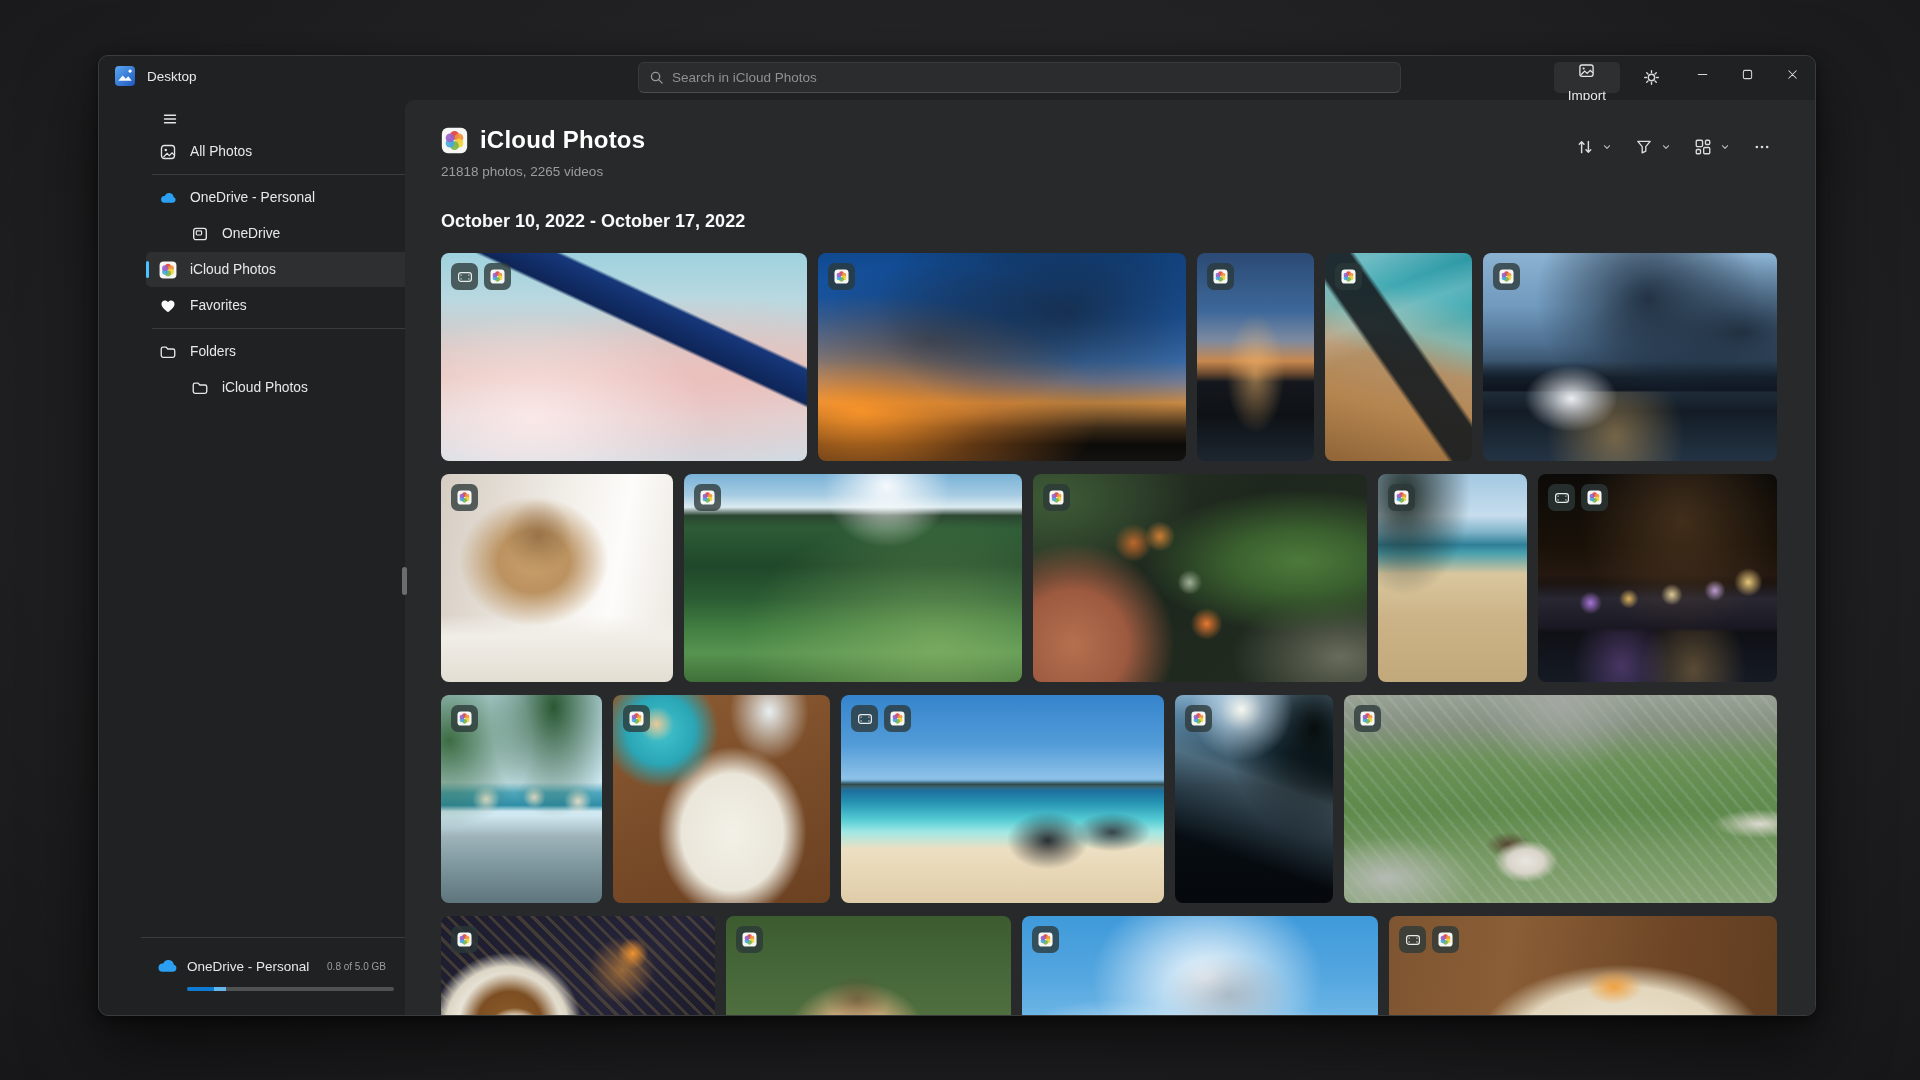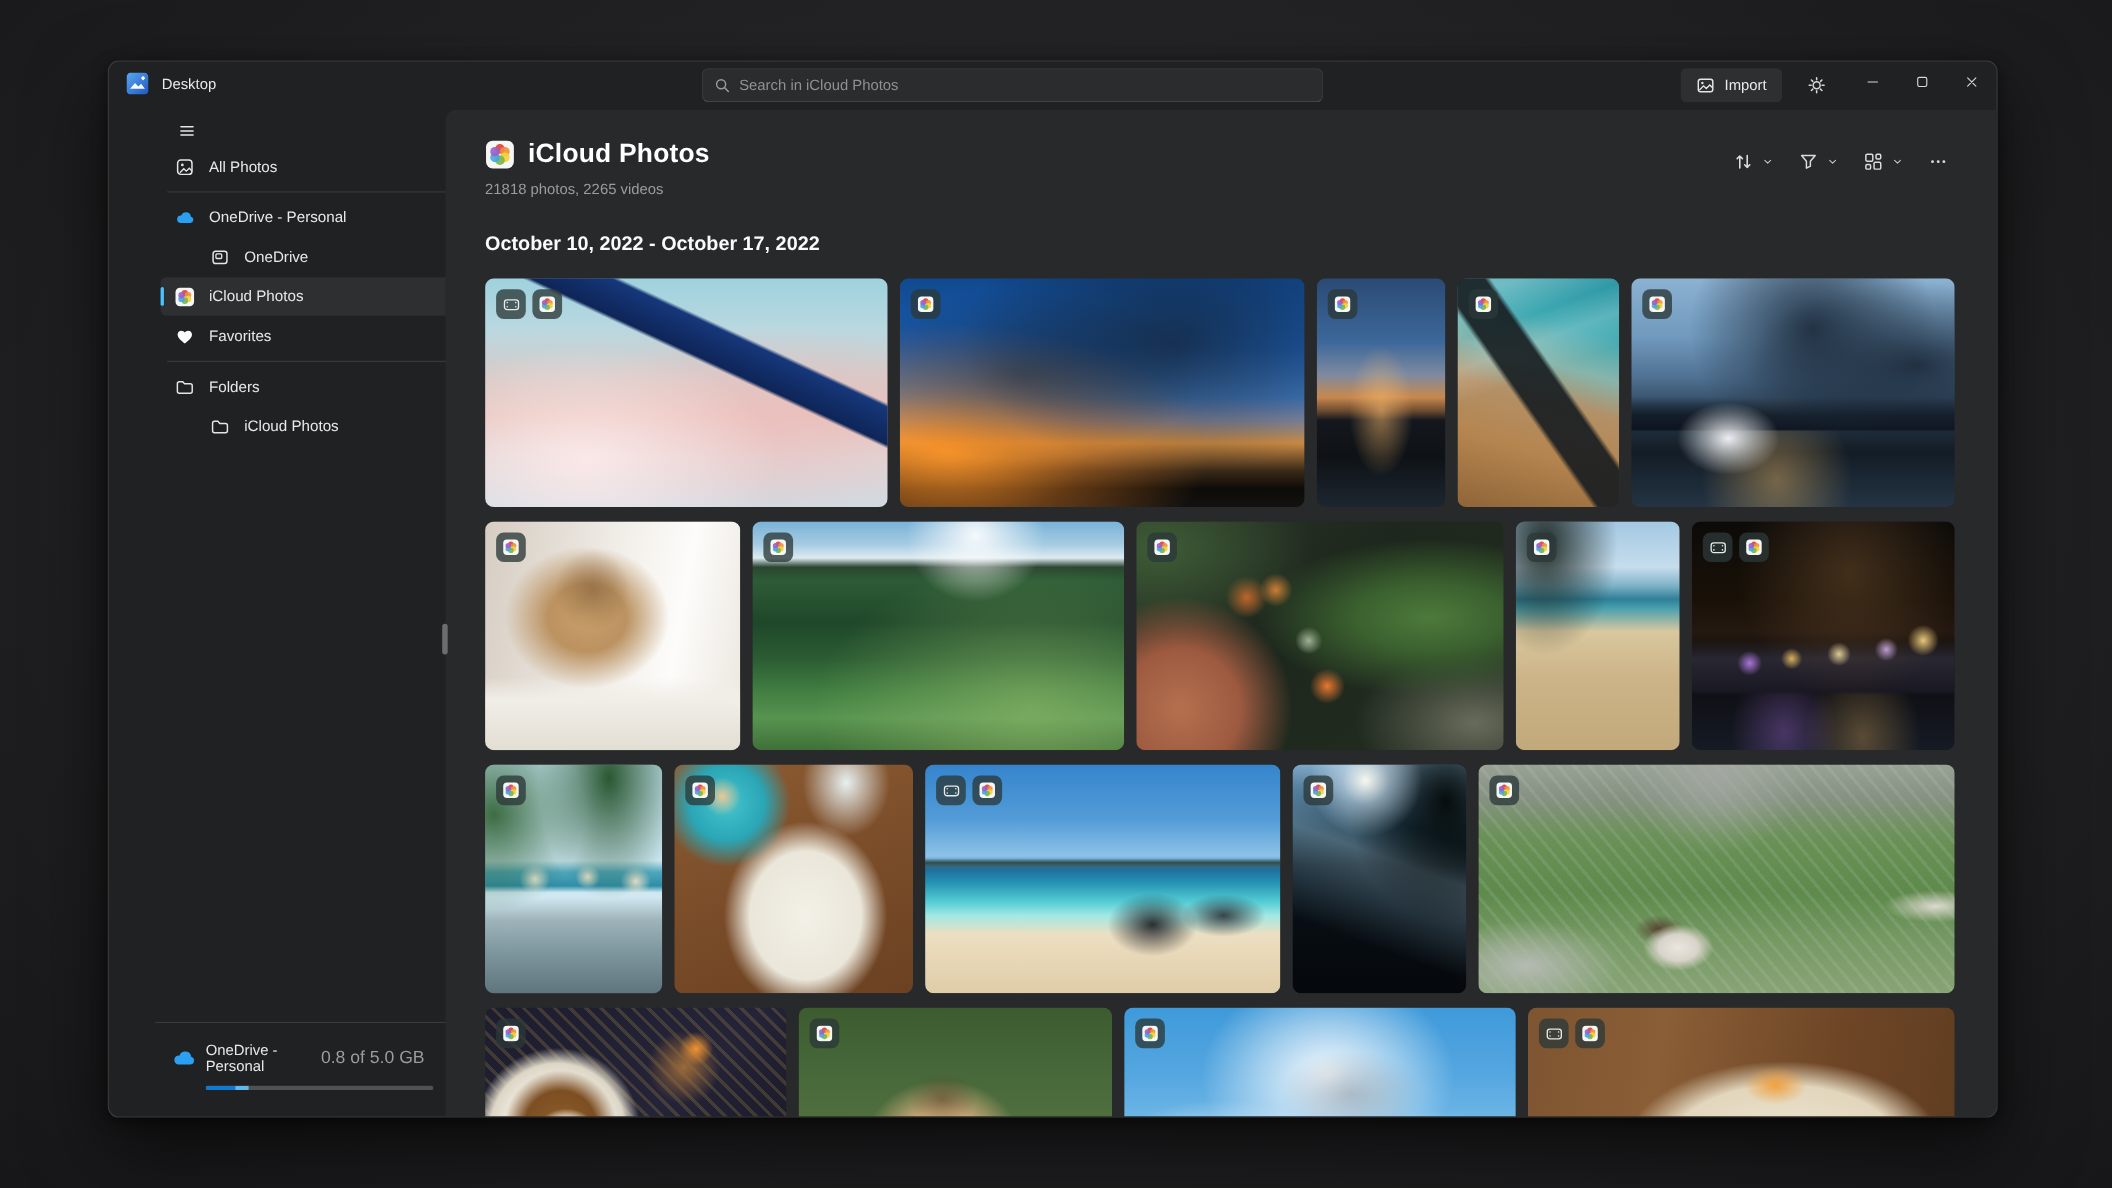--- a/index.html
+++ b/index.html
@@ -16,34 +16,34 @@
     position:absolute; left:98px; top:55px; width:1718px; height:961px;
     background:#1f2122; border-radius:10px;
     box-shadow:0 30px 70px rgba(0,0,0,.6), 0 4px 14px rgba(0,0,0,.45);
     border:1px solid #3a3b3c; overflow:hidden;
   }
   
   .titlebar { position:absolute; left:0; top:0; width:100%; height:44px; }
   .app-id { position:absolute; left:16px; top:10px; display:flex; align-items:center; gap:12px; }
   .app-title { color:#e9e9e9; font-size:13.5px; }
   .searchbox {
-    position:absolute; left:539px; top:6px; width:565px; height:31px;
+    position:absolute; left:539px; top:6px; width:763px; height:31px;
     background:#2a2c2d; border:1px solid #383a3b; border-bottom-color:#4b4d4e;
     border-radius:6px; display:flex; align-items:center; padding:0 10px; gap:8px;
   }
   .searchbox input {
     flex:1; background:transparent; border:none; outline:none;
     color:#e6e6e6; font-size:13.5px; font-family:inherit;
   }
   .searchbox input::placeholder { color:#8f9192; }
   .tb-right { position:absolute; right:0; top:0; height:44px; display:flex; align-items:flex-start; }
   .import-btn {
     margin-top:6px; height:31px; padding:0 14px; background:#2d2f30;
     border:1px solid #3a3c3d; border-radius:5px; display:flex; align-items:center; gap:9px;
-    color:#eaeaea; font-size:13.5px; cursor:default;
+    color:#eaeaea; font-size:13.5px; cursor:default;flex-direction:column;
   }
   .gear-btn { margin:6px 8px 0 10px; width:42px; height:31px; border-radius:5px;
     display:flex; align-items:center; justify-content:center; }
   .caption-btn { width:45px; height:36px; display:flex; align-items:center; justify-content:center; }
   
   .sidebar { position:absolute; left:0; top:44px; width:306px; bottom:0;margin-left:41px; }
   .hamburger { position:absolute; left:14px; top:5px; width:32px; height:28px; border-radius:5px;
     display:flex; align-items:center; justify-content:center; }
   .nav { position:absolute; left:0; top:34px; width:306px; display:flex; flex-direction:column; }
   .nav-item {
@@ -54,21 +54,21 @@
   .nav-item.selected { background:#2d2f30; }
   .nav-item.selected .accent {
     position:absolute; left:0; top:9px; width:3px; height:17px; border-radius:2px; background:#4cc2ff;
   }
   .nav-item .chev { position:absolute; right:17px; top:10px; }
   .nav-divider { height:1px; background:#3a3b3c; margin:4px 12px 5px 12px; }
   .storage { position:absolute; left:0; bottom:24px; width:306px; }
   .storage .sdiv { height:1px; background:#3a3b3c; margin:0 1px 17px 1px; }
   .storage-row { display:flex; align-items:center; padding:0 30px 0 16px; gap:9px; }
   .storage-label { color:#e8e8e8; font-size:13.5px; flex:1; }
-  .storage-usage { color:#9a9c9d; font-size:16px; margin-right:8px; }
+  .storage-usage { color:#9a9c9d; font-size:10px; margin-right:8px; }
   .progress { margin:10px 0 0 47px; width:207px; height:4px; border-radius:2px; background:#4f5152; overflow:hidden; display:flex; }
   .progress .p1 { background:#0f7ad1; height:100%; }
   .progress .p2 { background:#63b7ea; height:100%; }
   
   .panel {
     position:absolute; left:306px; top:44px; right:0; bottom:0;
     background:#28292a; border-top-left-radius:9px; overflow:hidden;
   }
   .splitter { position:absolute; left:303px; top:511px; width:5px; height:28px; border-radius:3px; background:#6b6d6e; z-index:5; }
   .main-header { position:absolute; left:36px; top:26px; display:flex; align-items:center; gap:12px; }

